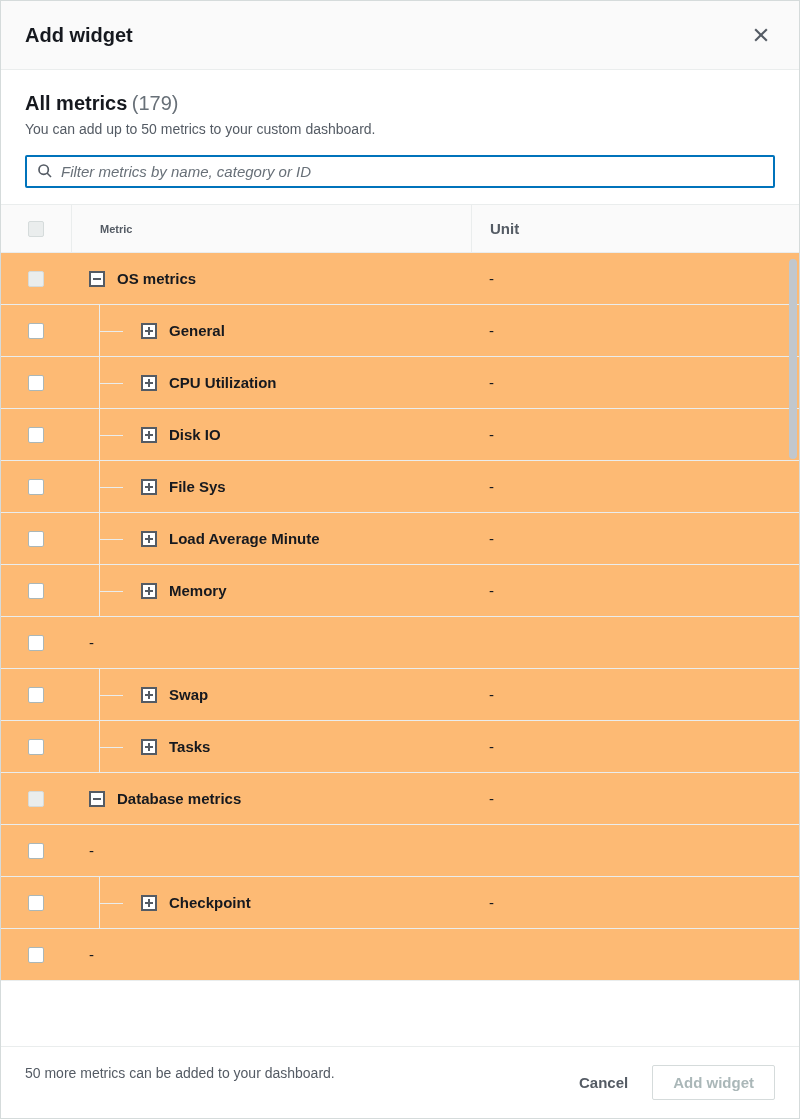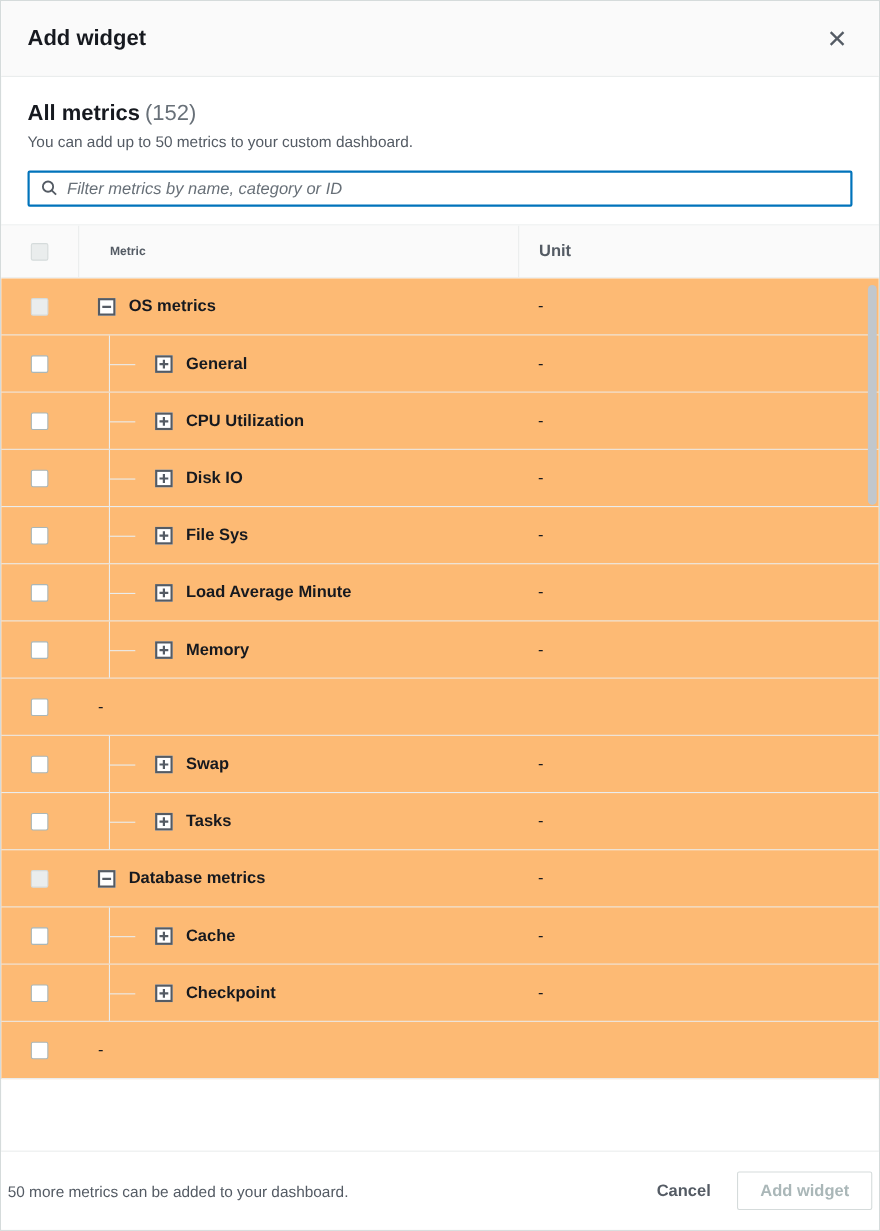--- a/index.html
+++ b/index.html
@@ -220,23 +220,23 @@
     .level-1 .expand-box {
       margin-left: 70px;
     }
     .cell-unit {
       font-size: 15px;
       color: #16191f;
       padding-left: 18px;
     }
     .footer {
       display: flex;
-      align-items: center;
+      align-items: flex-start;
       justify-content: space-between;
-      padding: 18px 6px;
+      padding: 18px 24px;
       background: #fff;
       gap: 16px;
     }
     .footer-text {
       font-size: 14px;
       color: #545b64;
     }
     .footer-actions {
       display: flex;
       gap: 24px;
@@ -269,21 +269,21 @@
   <button class="close-btn">
     <svg viewBox="0 0 24 24" fill="none" stroke="currentColor" stroke-width="2.5">
       <line x1="5" y1="5" x2="19" y2="19"></line>
       <line x1="19" y1="5" x2="5" y2="19"></line>
     </svg>
   </button>
 </div>
 
 <div class="sub-header">
   <span class="sub-title">All metrics</span>
-  <span class="sub-count">(152)</span>
+  <span class="sub-count">(179)</span>
   <div class="sub-desc">You can add up to 50 metrics to your custom dashboard.</div>
 </div>
 
 <div class="search-wrap">
   <div class="search-box">
     <svg viewBox="0 0 24 24" fill="none" stroke="currentColor" stroke-width="2.5">
       <circle cx="10" cy="10" r="7"></circle>
       <line x1="15" y1="15" x2="21" y2="21"></line>
     </svg>
     <input class="search-input" type="text" placeholder="Filter metrics by name, category or ID" style="">
@@ -467,31 +467,20 @@
             </svg>
           </div>
           <span>Database metrics</span>
         </div>
         <div class="cell-unit">-</div>
       </div>
       <div class="row">
         <div class="cell-check">
           <div class="checkbox"></div>
         </div>
-        <div class="cell-metric level-1">
-          <div class="tree-line-v"></div>
-          <div class="tree-line-h"></div>
-          <div class="expand-box">
-            <svg viewBox="0 0 10 10">
-              <line x1="1" y1="5" x2="9" y2="5" stroke="#545b64" stroke-width="2"></line>
-              <line x1="5" y1="1" x2="5" y2="9" stroke="#545b64" stroke-width="2"></line>
-            </svg>
-          </div>
-          <span>Cache</span>
-        </div>
         <div class="cell-unit">-</div>
       </div>
       <div class="row">
         <div class="cell-check">
           <div class="checkbox"></div>
         </div>
         <div class="cell-metric level-1">
           <div class="tree-line-v"></div>
           <div class="tree-line-h"></div>
           <div class="expand-box">

